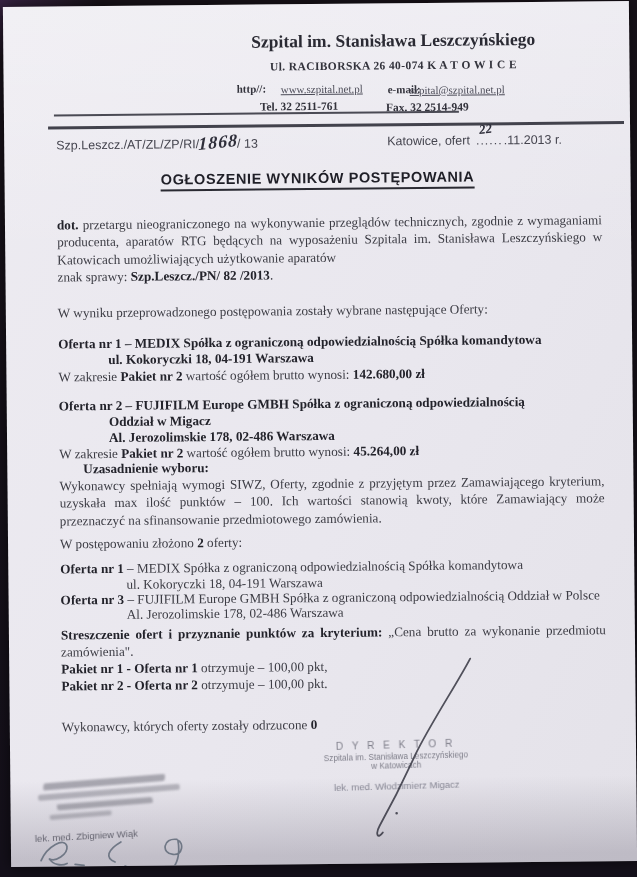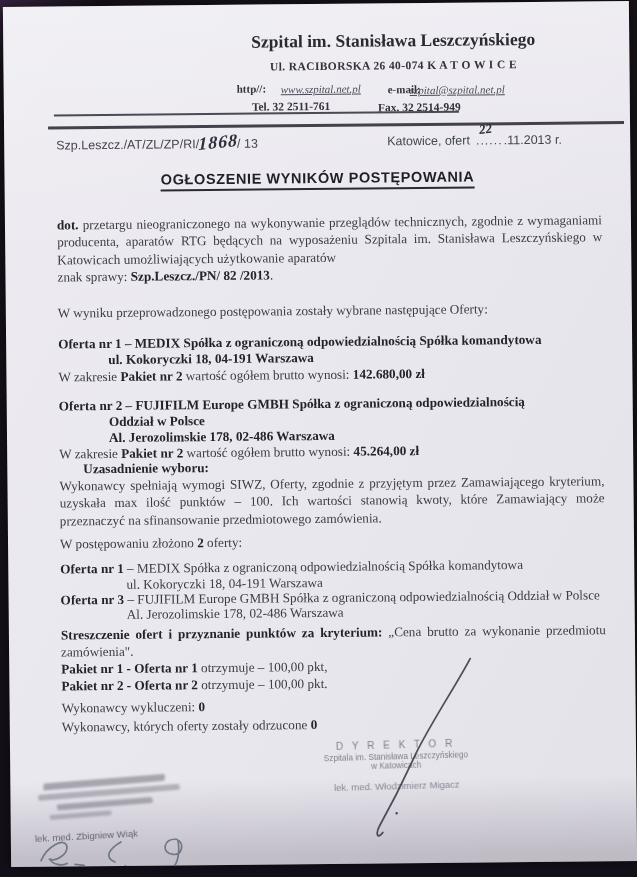--- a/index.html
+++ b/index.html
@@ -28,22 +28,22 @@
   
   .logo-box{left:86px;top:28px;width:84px;height:80px;border:1px solid #c3c1c9;
     background:#f0eef4;box-shadow:inset 0 0 6px rgba(120,115,135,.25);}
   .logo-box svg{display:block;margin:2px auto 0;}
   .logo-label{text-align:center;font-family:"Liberation Sans",sans-serif;
     font-size:7.5px;font-weight:700;letter-spacing:4px;color:#5a5a64;margin-top:-2px;}
   .head-center{left:170px;top:27px;width:440px;text-align:center;}
   .hosp-name{font-size:17.5px;font-weight:700;color:#2a2a33;}
   .hosp-addr{font-size:11.5px;font-weight:700;color:#33333c;margin-top:8px;letter-spacing:.4px;}
   .hlabel{font-weight:700;font-size:11px;color:#33333c;}
-  .hlink{font-size:11px;font-style:italic;color:#4c4c58;text-decoration:underline;text-align:center;}
-  .telfax{font-weight:700;font-size:11.5px;color:#33333c;}
+  .hlink{font-size:11px;color:#4c4c58;text-decoration:underline;text-align:center;}
+  .telfax{font-weight:700;font-size:11.5px;color:#33333c;margin-left:8px;}
   .rule{background:#4a4a54;}
   .r1{left:50px;top:108px;width:405px;height:2px;}
   .r2{left:44px;top:120px;width:576px;height:2.5px;background:#42424c;}
 
   
   .refrow{left:52px;top:127px;font-family:"Liberation Sans",sans-serif;
     font-size:12.5px;color:#45454f;white-space:nowrap;}
   .hw{font-family:"Liberation Serif",serif;color:#2e2e3a;}
   .hw-ref{display:inline-block;font-size:18px;font-style:italic;letter-spacing:1px;
     transform:rotate(-5deg) skewX(-6deg);margin:0 -1px -2px -1px;font-weight:600;}
@@ -117,39 +117,38 @@
   <div class="abs wrapblk" style="left:52px;top:210px;width:545px;"><span class="b">dot.</span><span> przetargu nieograniczonego na wykonywanie przeglądów technicznych, zgodnie z wymaganiami producenta, aparatów RTG będących na wyposażeniu Szpitala im. Stanisława Leszczyńskiego w Katowicach umożliwiających użytkowanie aparatów</span></div>
   <div class="abs line" style="left:52px;top:263px;"><span>znak sprawy: </span><span class="b">Szp.Leszcz./PN/ 82 /2013</span><span>.</span></div>
 
   <div class="abs line" style="left:52px;top:299px;"><span>W wyniku przeprowadzonego postępowania zostały wybrane następujące Oferty:</span></div>
 
   <div class="abs line" style="left:52px;top:330px;"><span class="b">Oferta  nr 1 – MEDIX Spółka z ograniczoną odpowiedzialnością Spółka komandytowa</span></div>
   <div class="abs line" style="left:102px;top:346px;"><span class="b">ul. Kokoryczki 18, 04-191 Warszawa</span></div>
   <div class="abs line" style="left:52px;top:363px;"><span>W zakresie </span><span class="b">Pakiet nr 2</span><span> wartość ogółem brutto wynosi: </span><span class="b">142.680,00 zł</span></div>
 
   <div class="abs line" style="left:52px;top:392px;"><span class="b">Oferta  nr 2 – FUJIFILM Europe GMBH Spółka z ograniczoną odpowiedzialnością</span></div>
-  <div class="abs line" style="left:102px;top:408px;"><span class="b">Oddział w Polsce</span></div>
+  <div class="abs line" style="left:102px;top:408px;"><span class="b">Oddział w Migacz</span></div>
   <div class="abs line" style="left:102px;top:424px;"><span class="b">Al. Jerozolimskie 178, 02-486 Warszawa</span></div>
   <div class="abs line" style="left:52px;top:440px;"><span>W zakresie </span><span class="b">Pakiet nr 2</span><span> wartość ogółem brutto wynosi: </span><span class="b">45.264,00 zł</span></div>
 
   <div class="abs line" style="left:52px;top:455px;margin-left:24px;"><span class="b">Uzasadnienie wyboru:</span></div>
   <div class="abs wrapblk" style="left:52px;top:471px;width:545px;"><span>Wykonawcy spełniają wymogi SIWZ, Oferty, zgodnie z przyjętym przez Zamawiającego kryterium, uzyskała max ilość punktów – 100. Ich wartości stanowią kwoty, które Zamawiający może  przeznaczyć na sfinansowanie przedmiotowego zamówienia.</span></div>
 
   <div class="abs line" style="left:52px;top:530px;"><span>W postępowaniu złożono </span><span class="b">2</span><span> oferty:</span></div>
 
   <div class="abs line" style="left:52px;top:555px;"><span class="b">Oferta nr 1</span><span> – MEDIX Spółka z ograniczoną odpowiedzialnością Spółka komandytowa</span></div>
   <div class="abs line" style="left:118px;top:571px;"><span>ul. Kokoryczki 18, 04-191 Warszawa</span></div>
   <div class="abs line" style="left:52px;top:586px;"><span class="b">Oferta nr 3</span><span> – FUJIFILM Europe GMBH Spółka z ograniczoną odpowiedzialnością Oddział w Polsce</span></div>
   <div class="abs line" style="left:118px;top:601px;"><span>Al. Jerozolimskie 178, 02-486 Warszawa</span></div>
 
   <div class="abs wrapblk" style="left:52px;top:620px;width:545px;"><span class="b">Streszczenie ofert i przyznanie punktów za kryterium:</span><span> „Cena brutto za wykonanie przedmiotu zamówienia".</span></div>
   <div class="abs line" style="left:52px;top:655px;"><span class="b">Pakiet nr 1 - Oferta nr 1</span><span> otrzymuje – 100,00 pkt,</span></div>
   <div class="abs line" style="left:52px;top:672px;"><span class="b">Pakiet nr 2 - Oferta nr 2</span><span> otrzymuje – 100,00 pkt.</span></div>
 
-  <div class="abs line" style="left:52px;top:694px;"><span>Wykonawcy wykluczeni: </span><span class="b">0</span></div>
   <div class="abs line" style="left:52px;top:713px;"><span>Wykonawcy, których oferty zostały odrzucone </span><span class="b">0</span></div>
 
   <div class="abs dstamp">
     <div class="l1">D Y R E K T O R</div>
     <div class="l2">Szpitala im. Stanisława Leszczyńskiego</div>
     <div class="l3">w Katowicach</div>
     <div class="nm">lek. med. Włodzimierz Migacz</div>
   </div>
 
   <div class="abs smudge">

